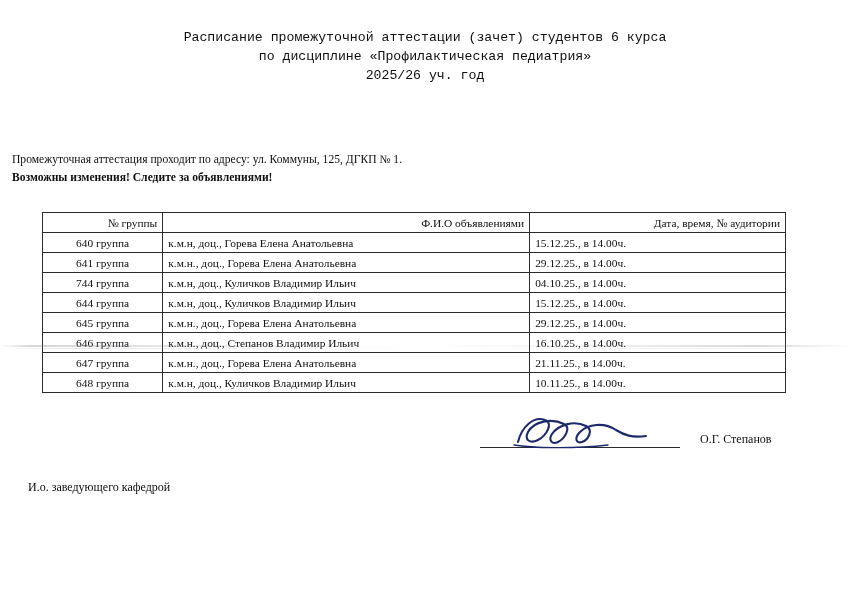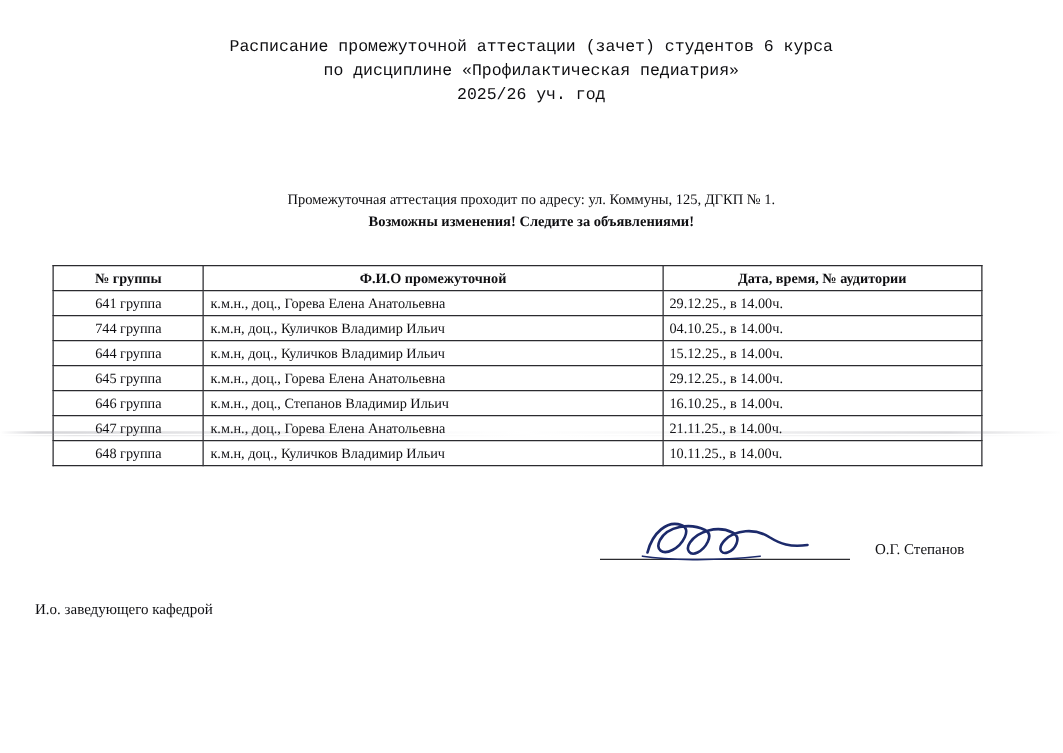--- a/index.html
+++ b/index.html
@@ -25,23 +25,24 @@
     margin-top: 28px;
     line-height: 1.45;
     font-size: 13.2px;
     font-family: Liberation Mono, monospace;
   }
   .title-line {
     display: block;
   }
   .notice-block {
     margin-top: 66px;
-    text-align: center;
+    text-align: left;
     font-size: 11.6px;
     line-height: 1.5;
+    margin-left: 12px;
   }
   .notice-line-1 {
     display: block;
   }
   .notice-line-2 {
     display: block;
     font-weight: bold;
   }
   .table-wrap {
     margin-top: 26px;
@@ -55,22 +56,22 @@
   }
   table.schedule th,
   table.schedule td {
     border: 1px solid #2b2b2f;
     padding: 2px 5px;
     line-height: 1.25;
     height: 15px;
     vertical-align: middle;
   }
   table.schedule th {
-    text-align: center;
-    font-weight: bold;
+    text-align: right;
+    font-weight: normal;
   }
   .col-group { width: 118px; text-align: center; }
   .col-teacher { width: 390px; text-align: left; }
   .col-date { width: 268px; text-align: left; padding-left: 6px; }
   th.col-teacher, th.col-date { text-align: center; }
   .signature-row {
     position: absolute;
     left: 0;
     top: 400px;
     width: 850px;
@@ -152,25 +153,30 @@
   <div class="notice-block">
     <span class="notice-line-1">Промежуточная аттестация проходит по адресу: ул. Коммуны, 125, ДГКП № 1.</span>
     <span class="notice-line-2">Возможны изменения! Следите за объявлениями!</span>
   </div>
 
   <div class="table-wrap">
     <table class="schedule">
       <thead>
         <tr>
           <th class="col-group">№ группы</th>
-          <th class="col-teacher">Ф.И.О промежуточной</th>
+          <th class="col-teacher">Ф.И.О объявлениями</th>
           <th class="col-date">Дата, время, № аудитории</th>
         </tr>
       </thead>
       <tbody>
+        <tr>
+          <td class="col-group">640 группа</td>
+          <td class="col-teacher">к.м.н, доц., Горева Елена Анатольевна</td>
+          <td class="col-date">15.12.25., в 14.00ч.</td>
+        </tr>
         <tr>
           <td class="col-group">641 группа</td>
           <td class="col-teacher">к.м.н., доц., Горева Елена Анатольевна</td>
           <td class="col-date">29.12.25., в 14.00ч.</td>
         </tr>
         <tr>
           <td class="col-group">744 группа</td>
           <td class="col-teacher">к.м.н, доц., Куличков Владимир Ильич</td>
           <td class="col-date">04.10.25., в 14.00ч.</td>
         </tr>

